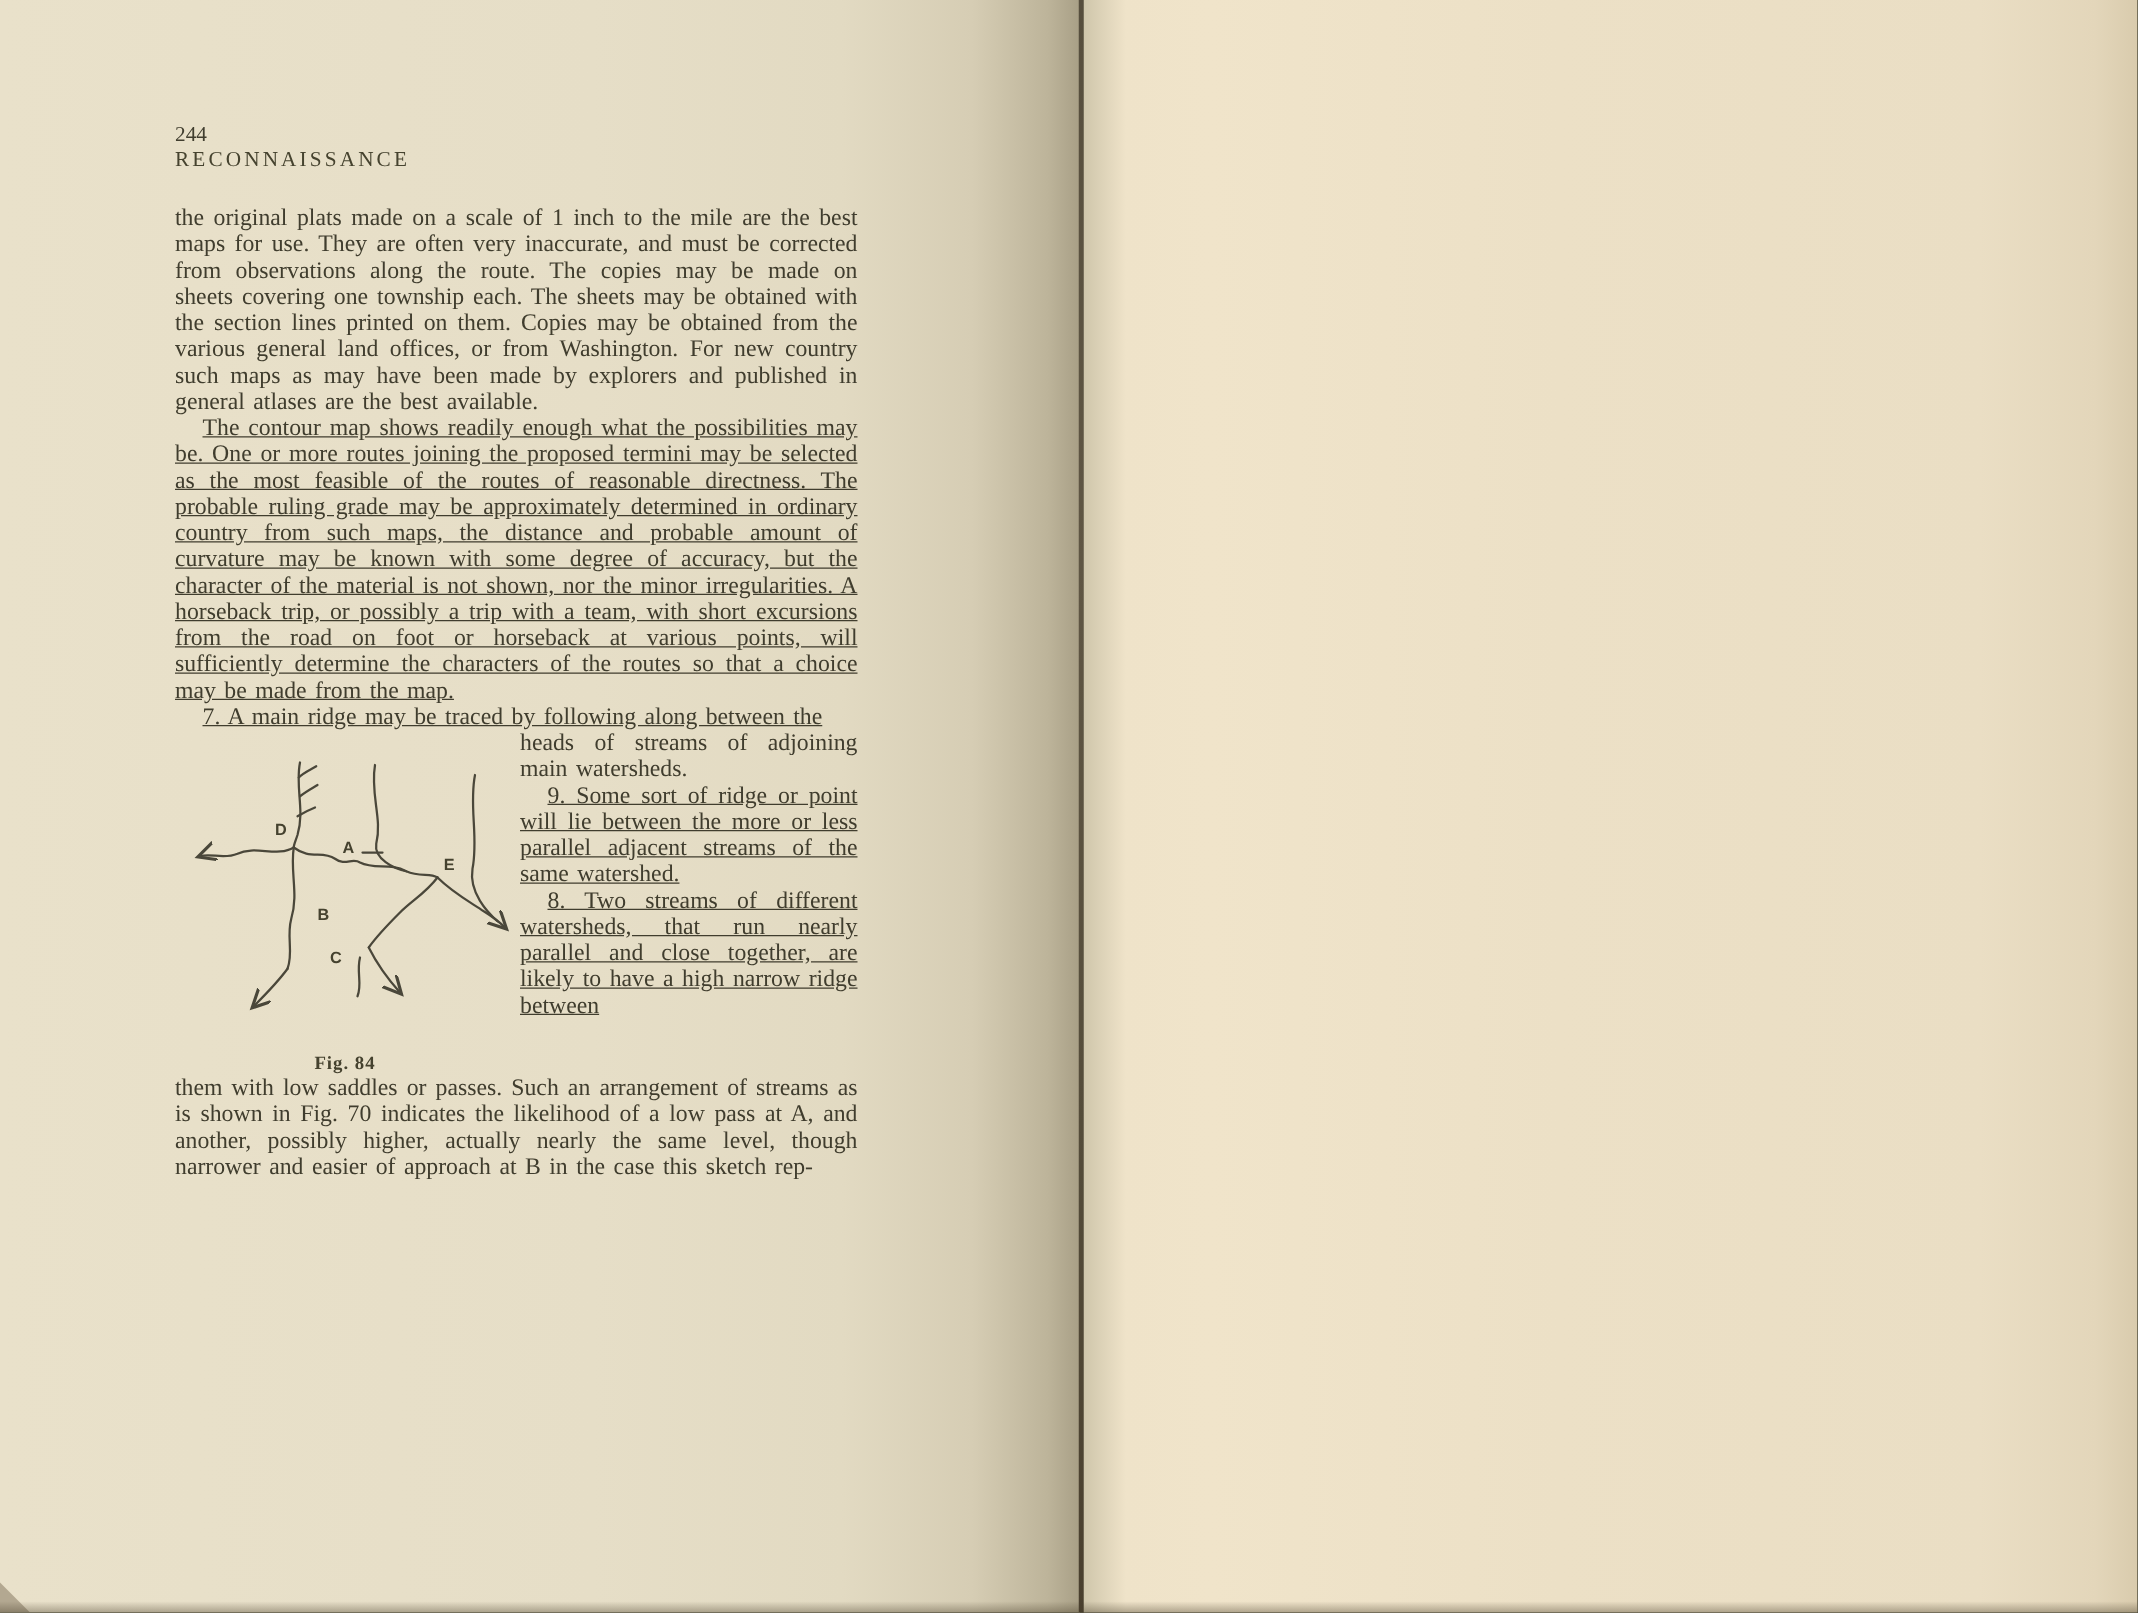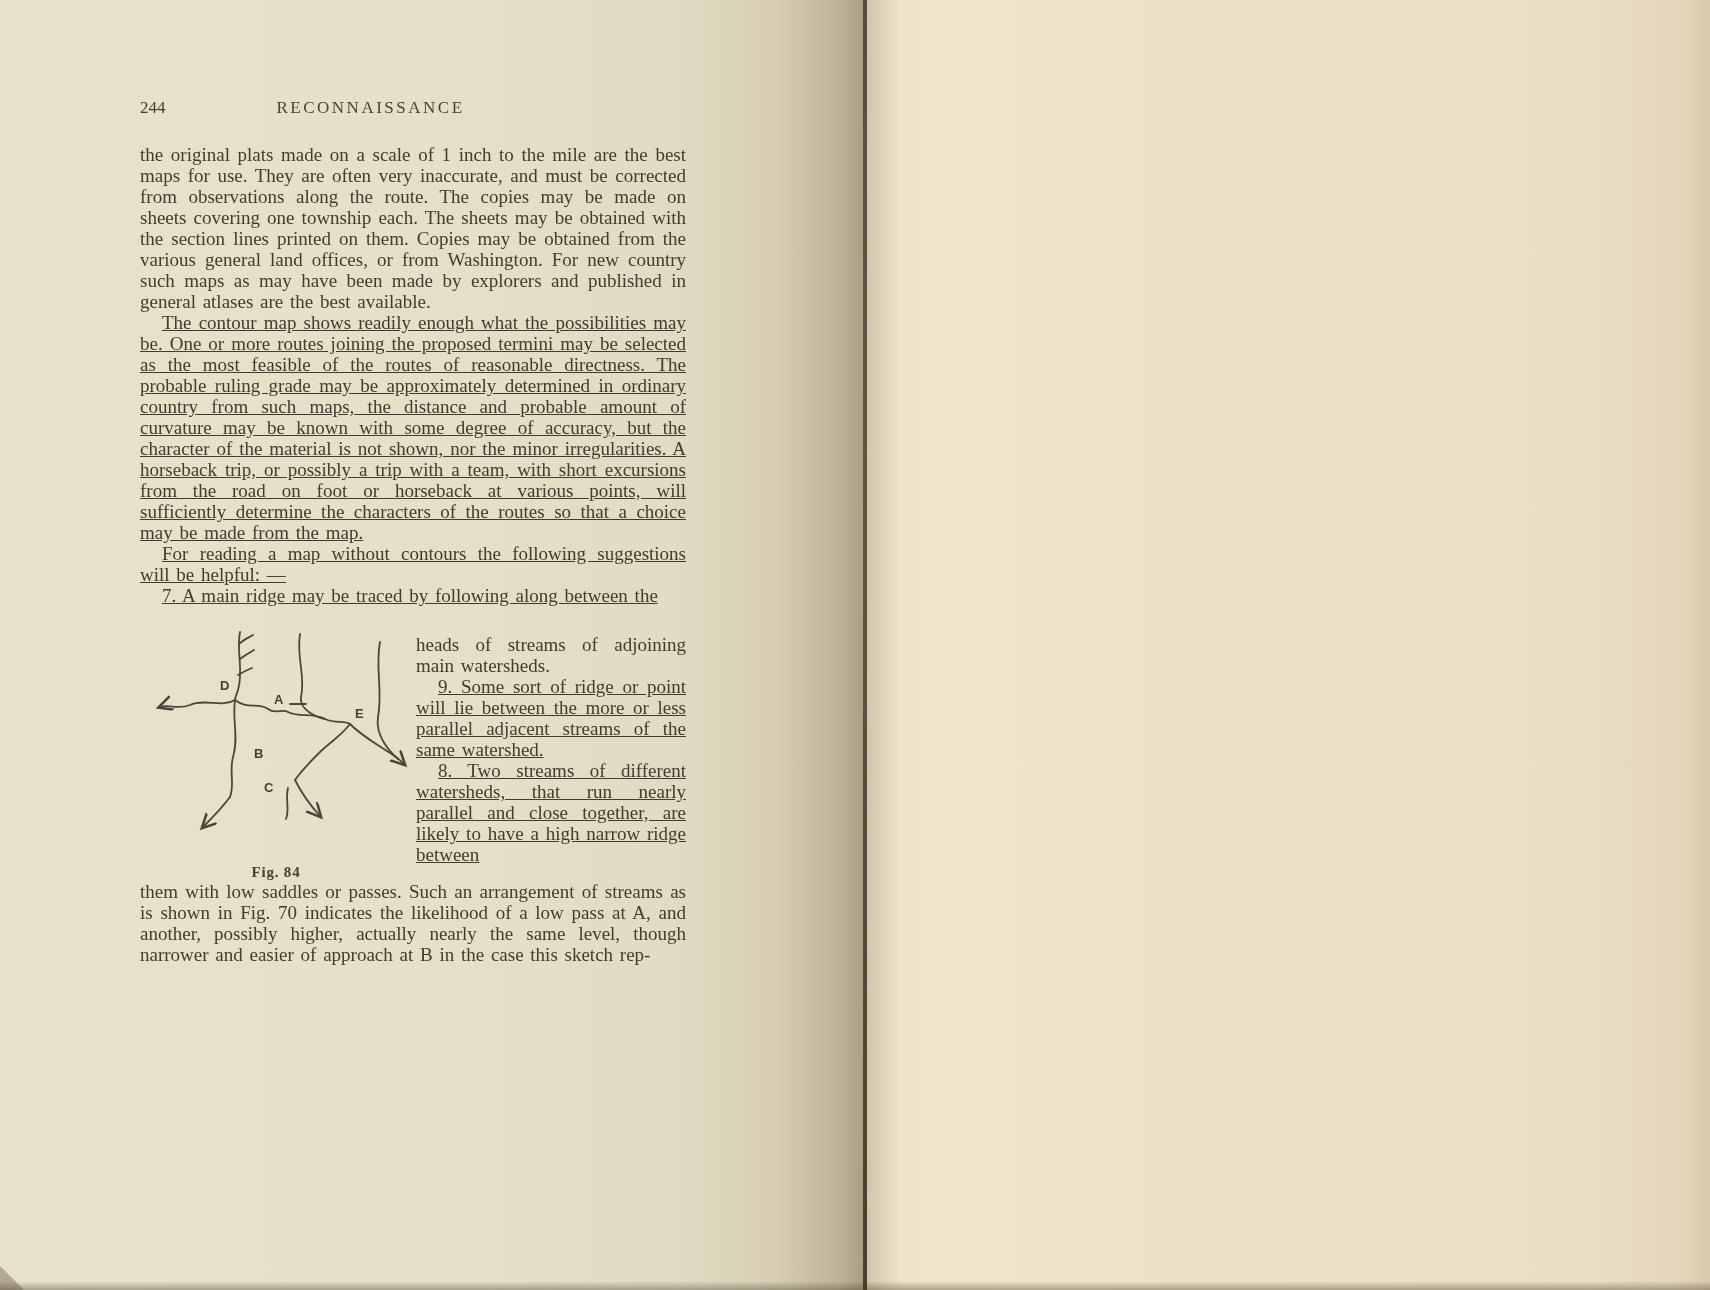--- a/index.html
+++ b/index.html
@@ -24,35 +24,35 @@
   .book::after{
     content:'';position:absolute;left:0;right:0;bottom:0;height:9px;pointer-events:none;
     background:linear-gradient(180deg,rgba(70,60,40,0) 0%,rgba(70,60,40,.38) 100%);
   }
   .corner-wedge{
     position:absolute;left:0;bottom:0;width:0;height:0;
     border-left:24px solid rgba(125,112,88,.5);border-top:24px solid transparent;
   }
   .content{position:absolute;color:#413e2f;}
   .content-left{left:140px;top:98px;width:546px;}
-  .pagehead{display:flex;align-items:baseline;margin-bottom:26px;}
+  .pagehead{display:flex;align-items:baseline;margin-bottom:26px;flex-direction:column;}
   .pagehead .slot{flex:1;}
   .runhead{flex:2;text-align:left;font-size:17px;letter-spacing:2.5px;color:#46432f;}
   .pagenum{font-size:17px;}
   .pagenum.right{text-align:right;}
   .body p{
     margin:0;font-size:19px;line-height:21px;text-align:justify;
     word-spacing:2px;color:#403d2e;
   }
   .indent{text-indent:22px;text-decoration:underline;}
   .noindent{text-indent:0;}
   
   .figwrap{display:flex;align-items:flex-start;}
   .figblock{width:272px;flex:0 0 272px;padding-top:6px;}
-  .besides{flex:1;padding-left:4px;margin-top:28px;}
+  .besides{flex:1;padding-left:4px;}
   .figcap{
     text-align:center;font-size:15px;font-weight:bold;letter-spacing:.8px;
     color:#45422f;margin-top:16px;
   }
   svg .lbl{
     font-family:"Liberation Sans","DejaVu Sans",sans-serif;
     font-size:13px;font-weight:bold;fill:#45422f;
   }
   svg path,svg line{stroke:#4a473a;stroke-width:1.8;fill:none;stroke-linecap:round;}
 </style>
@@ -64,21 +64,20 @@
   <div class="page page-left">
     <div class="content content-left">
       <div class="pagehead">
         <span class="pagenum slot">244</span>
         <span class="runhead">RECONNAISSANCE</span>
         <span class="pagenum slot right"></span>
       </div>
       <div class="body">
         <p class="noindent">the original plats made on a scale of 1 inch to the mile are the best maps for use. They are often very inaccurate, and must be corrected from observations along the route. The copies may be made on sheets covering one township each. The sheets may be obtained with the section lines printed on them. Copies may be obtained from the various general land offices, or from Washington. For new country such maps as may have been made by explorers and published in general atlases are the best available.</p>
         <p class="indent">The contour map shows readily enough what the possibilities may be. One or more routes joining the proposed termini may be selected as the most feasible of the routes of reasonable directness. The probable ruling grade may be approximately determined in ordinary country from such maps, the distance and probable amount of curvature may be known with some degree of accuracy, but the character of the material is not shown, nor the minor irregularities. A horseback trip, or possibly a trip with a team, with short excursions from the road on foot or horseback at various points, will sufficiently determine the characters of the routes so that a choice may be made from the map.</p>
-        <p class="indent">For reading a map without contours the following suggestions will be helpful: —</p>
         <p class="indent">7. A main ridge may be traced by following along between the</p>
 
         <div class="figwrap">
           <div class="figblock">
             <svg width="272" height="232" viewBox="0 0 272 232">
               <defs>
                 <marker id="ah84" markerWidth="10" markerHeight="10" refX="7" refY="4" orient="auto">
                   <path d="M0,0 L8,4 L0,8" style="stroke:#4a473a;stroke-width:1.4;fill:none"></path>
                 </marker>
               </defs>

